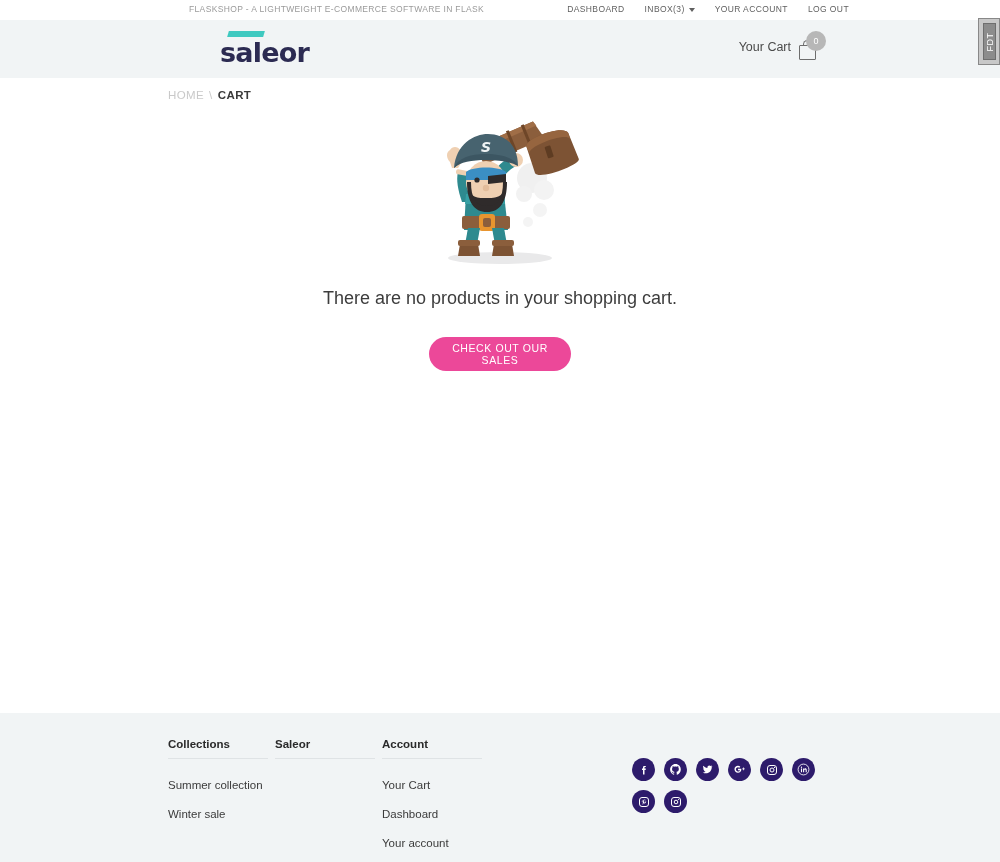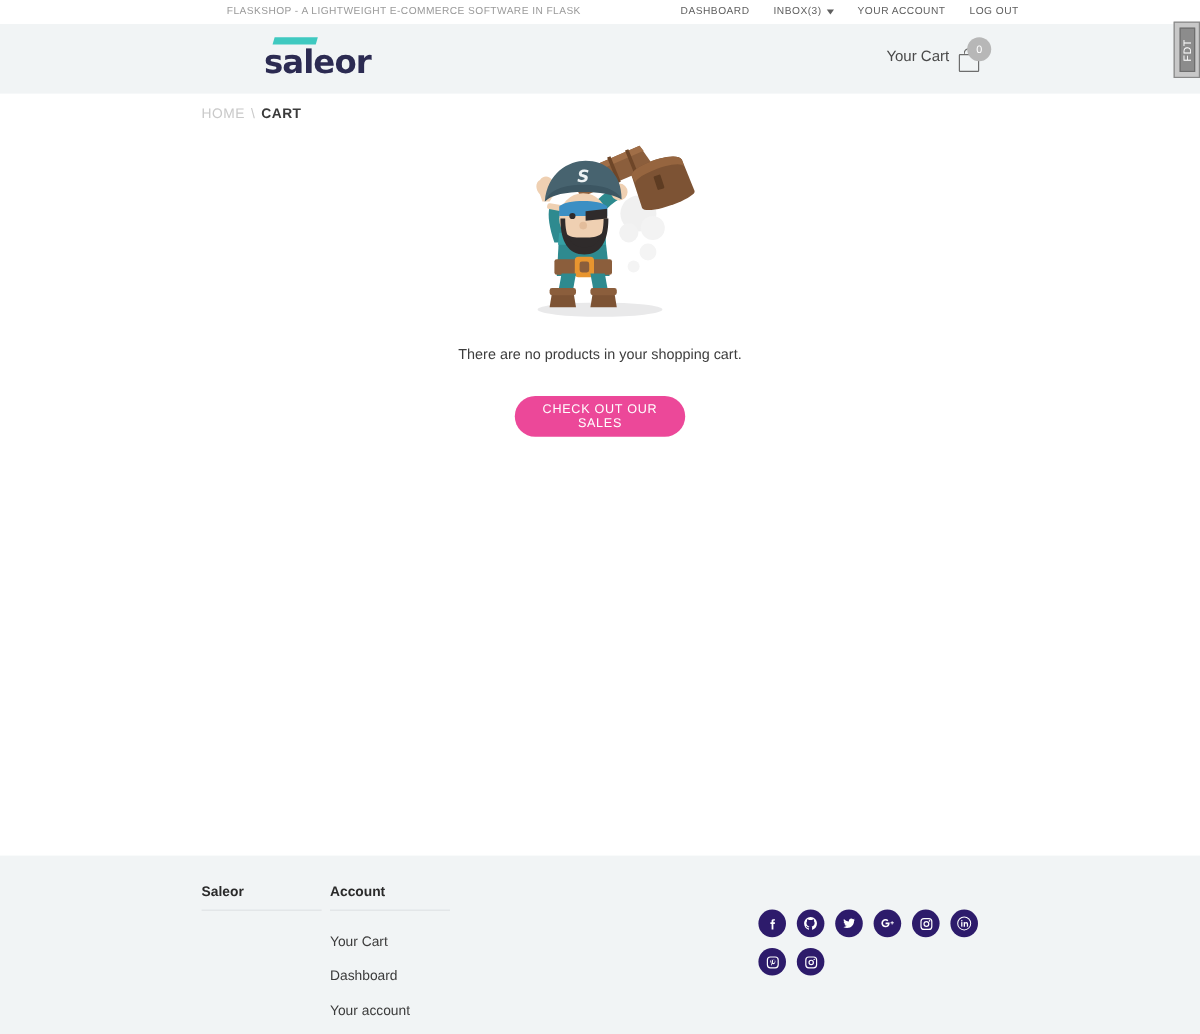--- a/index.html
+++ b/index.html
@@ -131,21 +131,21 @@
   
   .main {
     position: absolute; left: 0; top: 110px;
     width: 1000px; height: 300px;
     display: flex; flex-direction: column; align-items: center;
   }
   .illus { position: relative; width: 200px; height: 160px; }
 
   .empty-text {
     margin-top: 18px;
-    font-size: 12px;
+    font-size: 18px;
     color: #3d3d3d;
   }
   .sales-btn {
     margin-top: 28px;
     width: 142px; height: 34px;
     background: #ec4899;
     color: #ffffff;
     border: none;
     border-radius: 18px;
     font-size: 10.5px;
@@ -338,20 +338,27 @@
       </svg>
     </div>
 
     <div class="empty-text">There are no products in your shopping cart.</div>
     <button class="sales-btn">CHECK OUT OUR SALES</button>
   </div>
 
   <div class="footer">
     <div class="footer-cols">
 
+      <div class="fcol">
+        <div class="fcol-title">Collections</div>
+        <ul>
+          <li><a href="#">Summer collection</a></li>
+          <li><a href="#">Winter sale</a></li>
+        </ul>
+      </div>
 
       <div class="fcol">
         <div class="fcol-title">Saleor</div>
       </div>
 
       <div class="fcol wide">
         <div class="fcol-title">Account</div>
         <ul>
           <li><a href="#">Your Cart</a></li>
           <li><a href="#">Dashboard</a></li>

